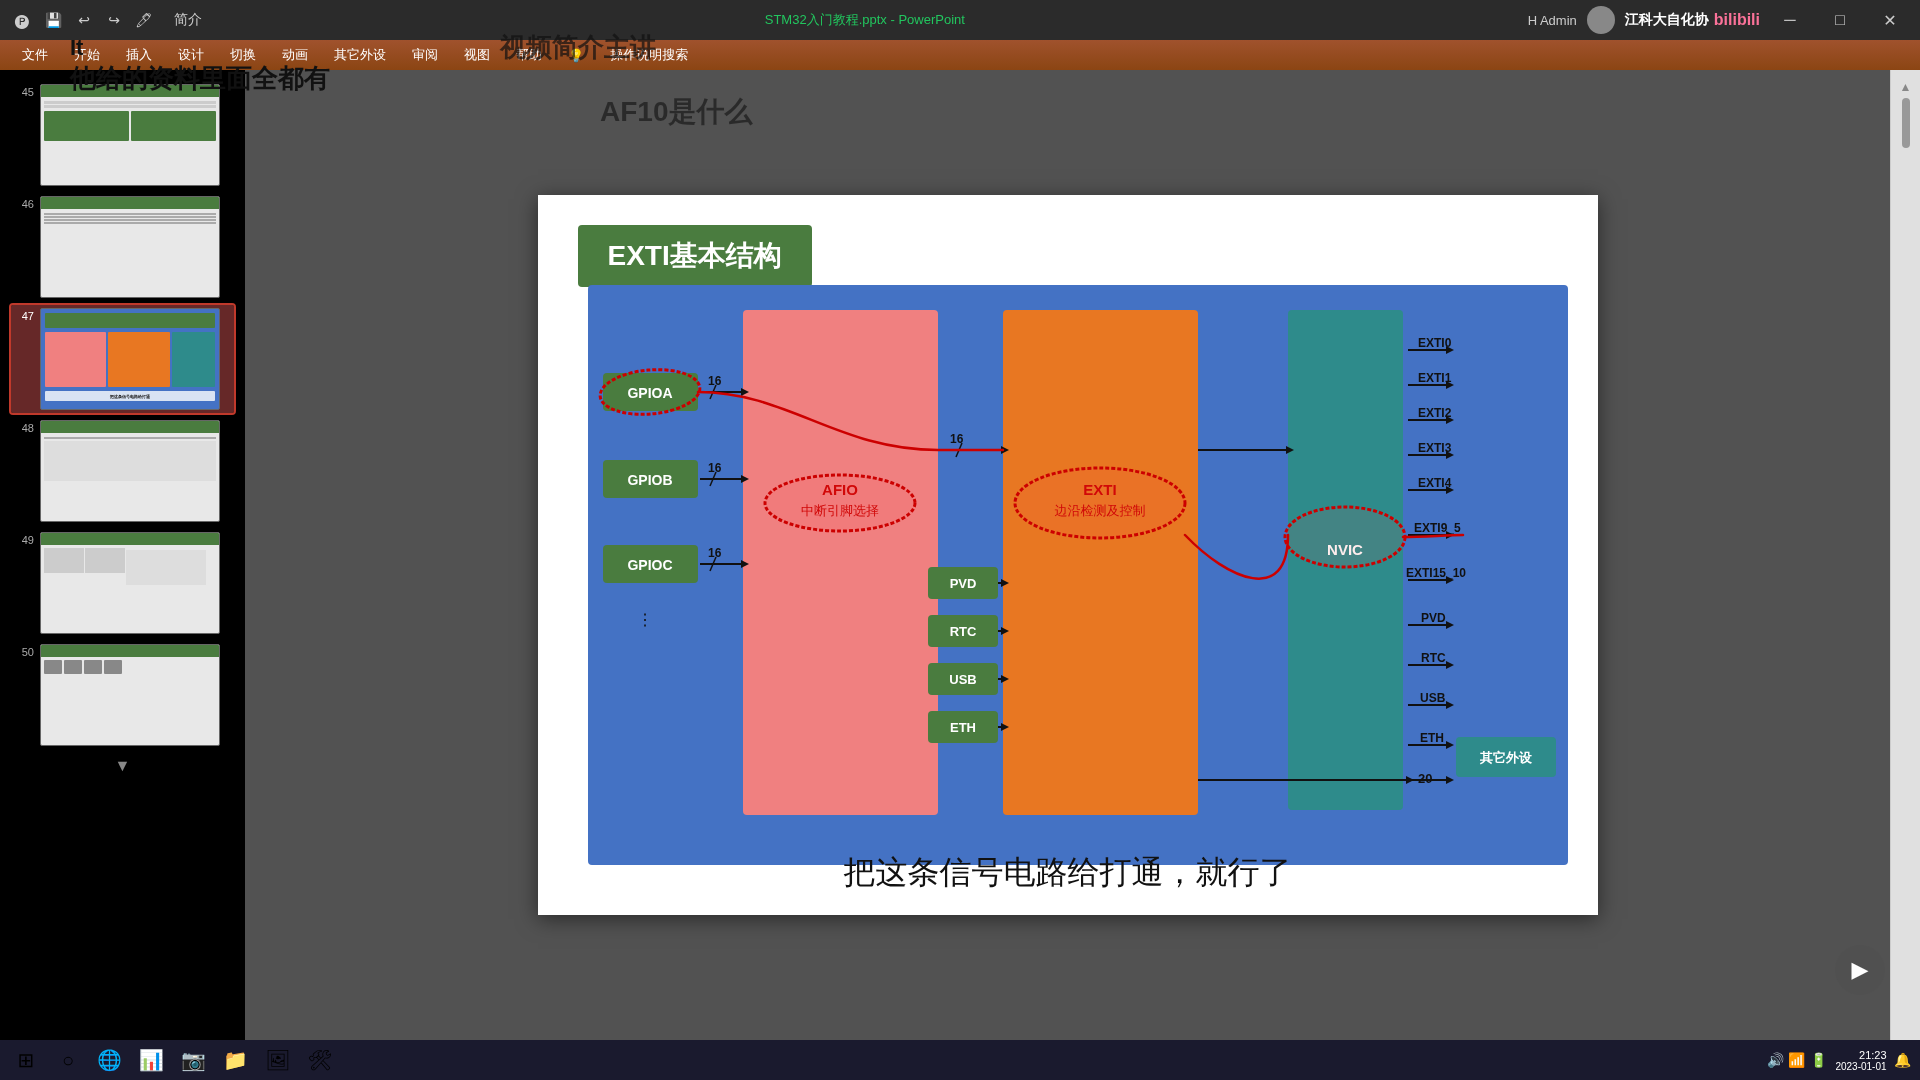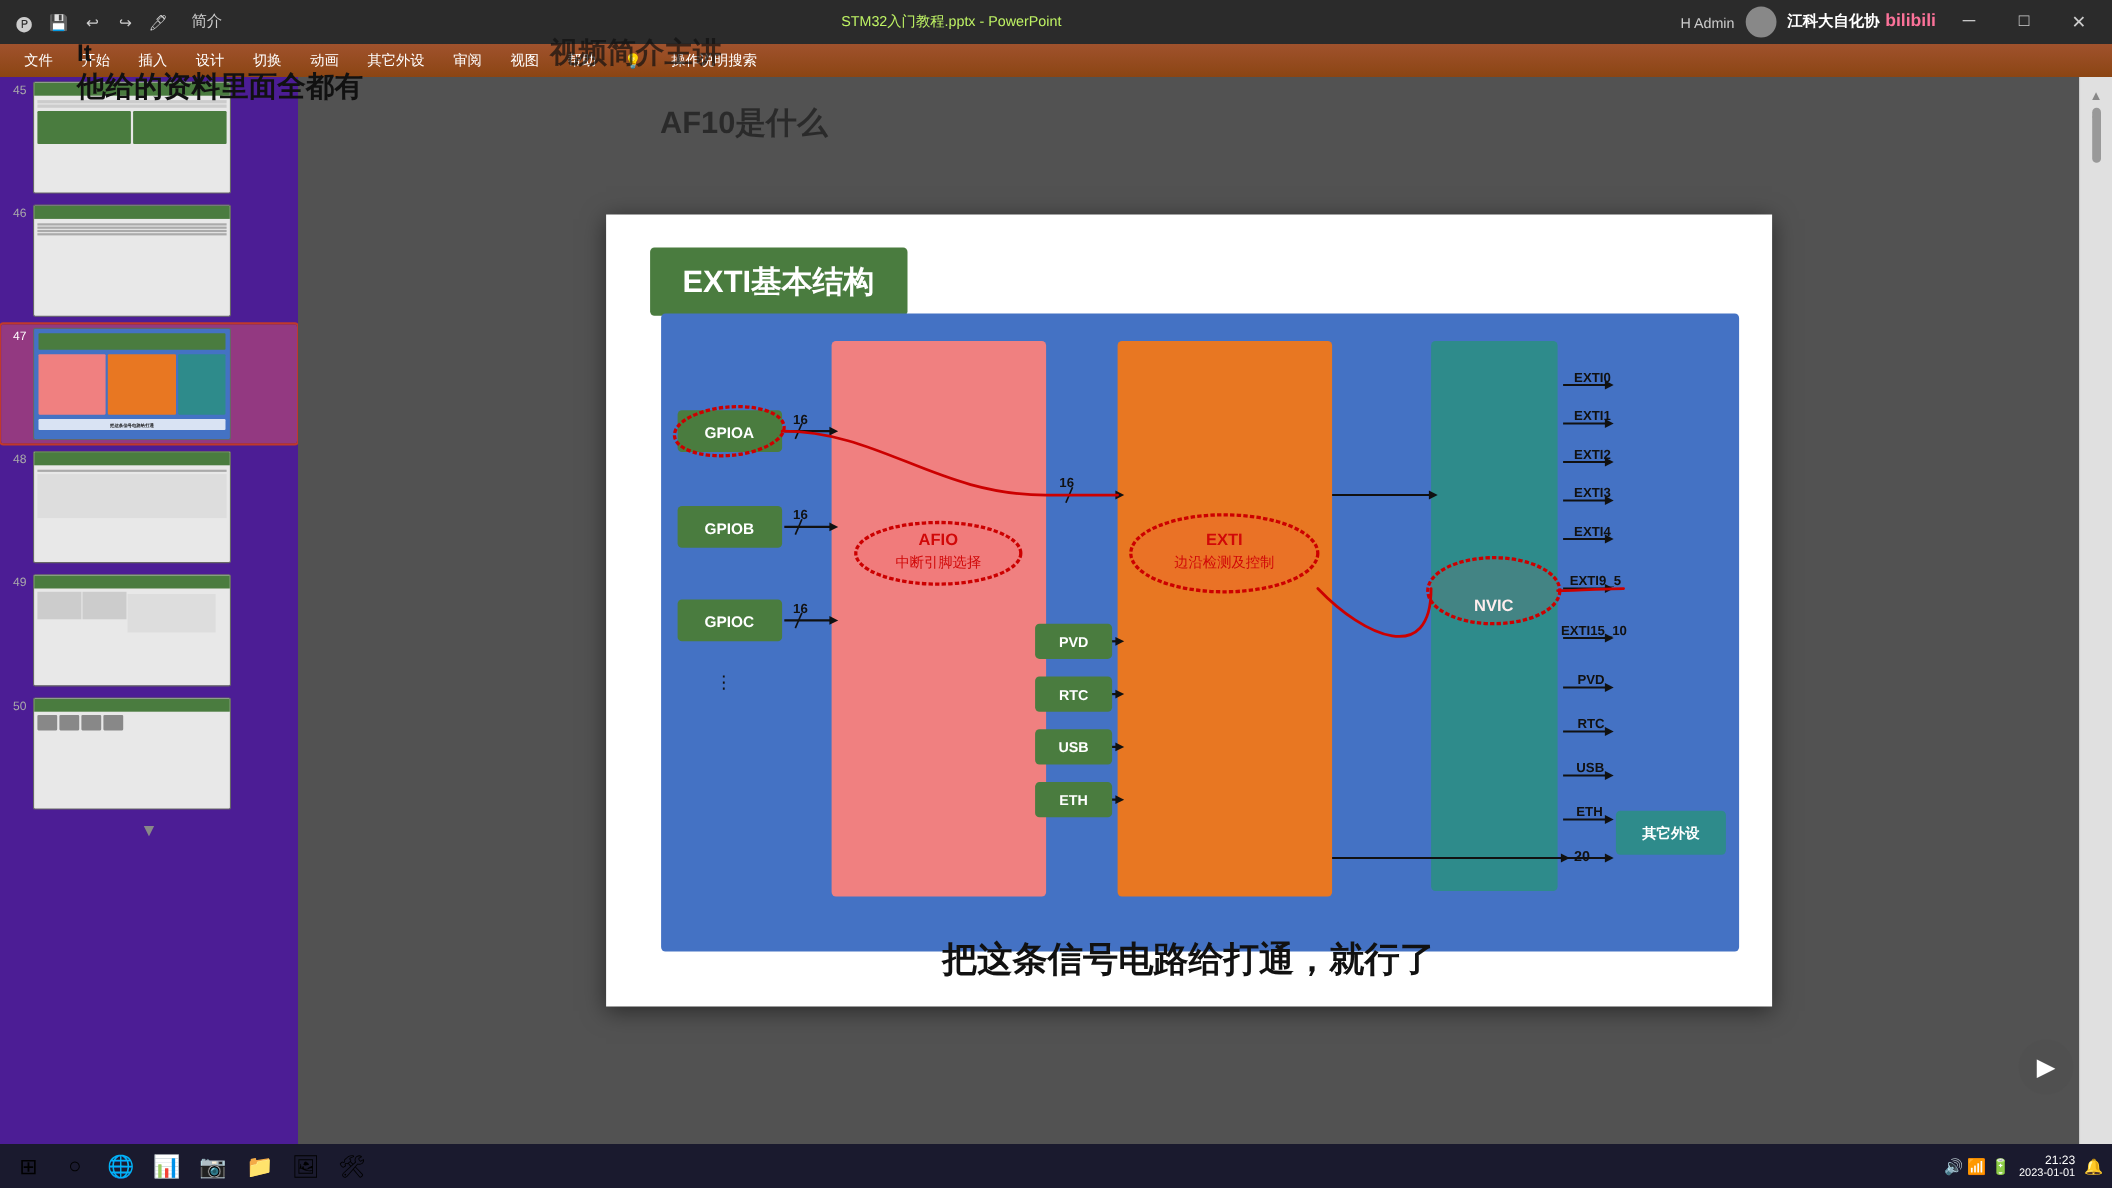--- a/index.html
+++ b/index.html
@@ -10,21 +10,21 @@
       height: 40px;
       background: #2b2b2b;
       display: flex;
       align-items: center;
       justify-content: space-between;
       padding: 0 10px;
       color: #ccc;
       font-size: 13px;
     }
     .title-bar-left { display: flex; align-items: center; gap: 8px; }
-    .title-bar-center { color: #bef264; font-size: 13px; }
+    .title-bar-center { color: #22c55e; font-size: 13px; }
     .title-bar-right { display: flex; align-items: center; gap: 10px; }
     .win-btn { width: 40px; height: 40px; display: flex; align-items: center; justify-content: center; cursor: pointer; font-size: 16px; color: #ccc; }
 
     
     .toolbar-icons { display: flex; align-items: center; gap: 6px; }
     .toolbar-icon { width: 24px; height: 24px; display: flex; align-items: center; justify-content: center; cursor: pointer; color: #ccc; font-size: 14px; }
 
     
     .ribbon-menu {
       height: 30px;
@@ -54,24 +54,24 @@
 
     
     .main-layout {
       display: flex;
       height: calc(1080px - 40px - 30px - 35px - 30px); 
       background: #f5f5f5;
     }
 
     
     .slide-panel {
-      width: 271px;
-      background: #4c1d95;
+      width: 245px;
+      background: #000000;
       overflow-y: auto;
-      padding: 1px;
+      padding: 11px;
       display: flex;
       flex-direction: column;
       gap: 4px;
     }
     .slide-thumb {
       display: flex;
       align-items: flex-start;
       gap: 6px;
       padding: 3px;
       cursor: pointer;
@@ -166,21 +166,21 @@
     
     .subtitle-box {
       position: absolute;
       bottom: 20px;
       left: 0;
       right: 0;
       text-align: center;
     }
     .subtitle-text {
       font-size: 32px;
-      font-weight: bold;
+      font-weight: normal;
       color: #111;
     }
 
     
     .right-panel {
       width: 30px;
       background: #e0e0e0;
       border-left: 1px solid #ccc;
     }
 

